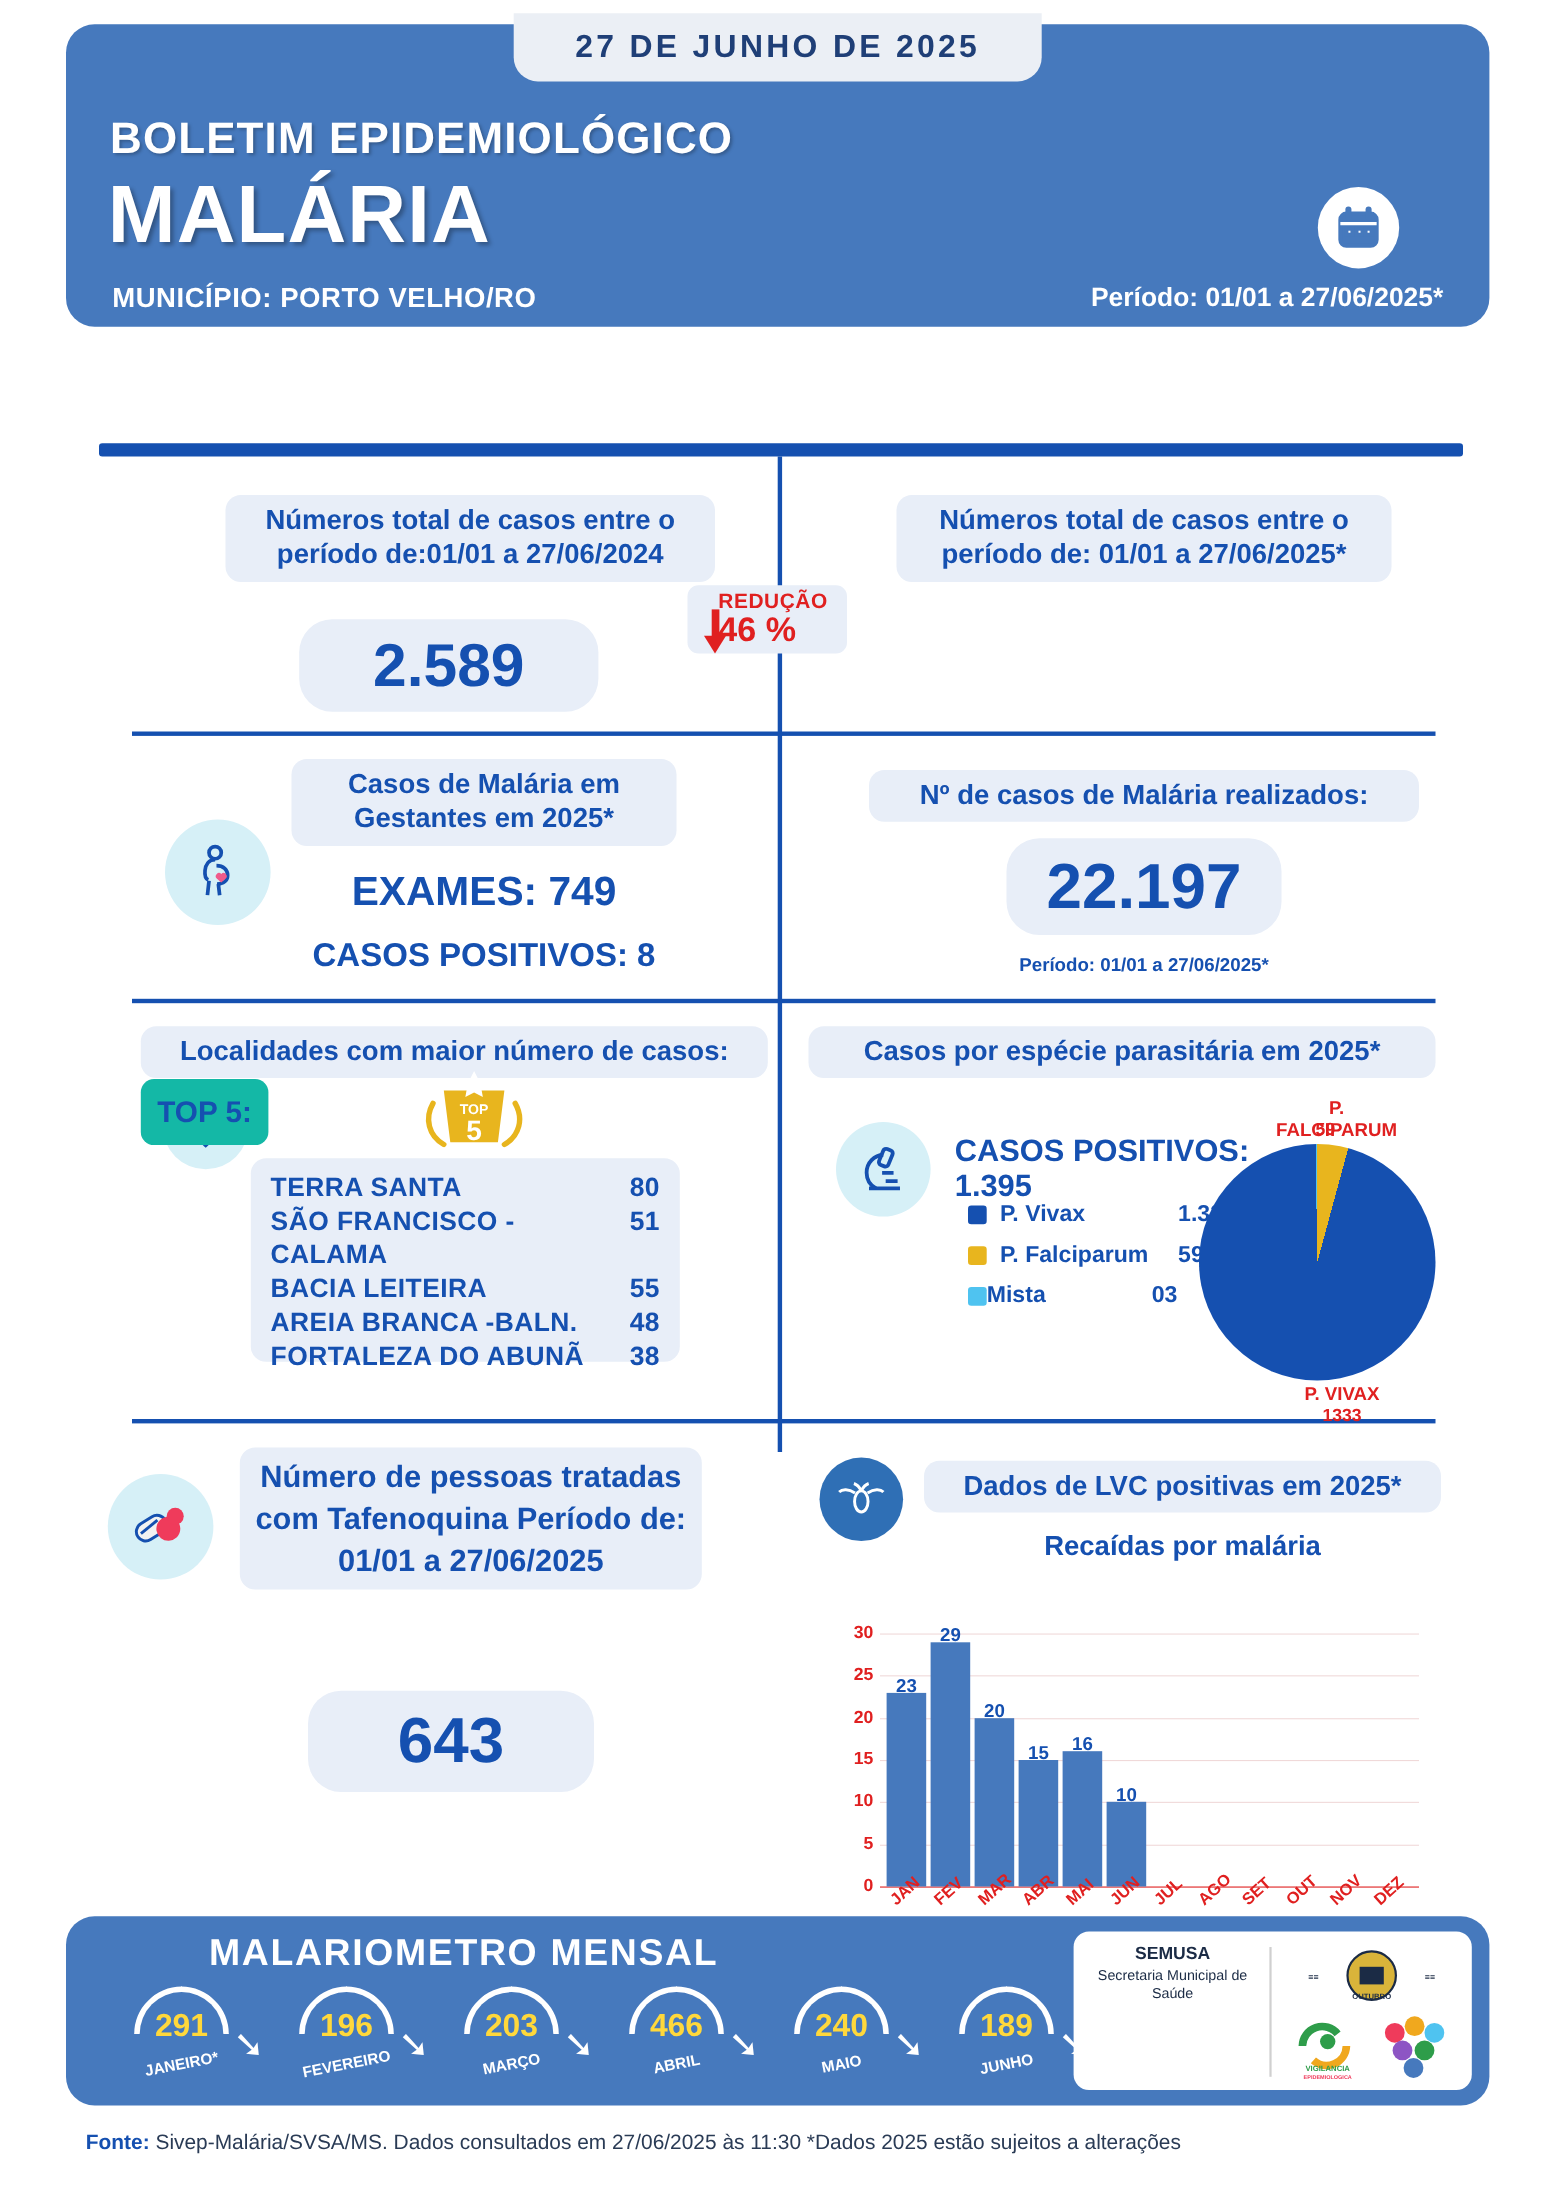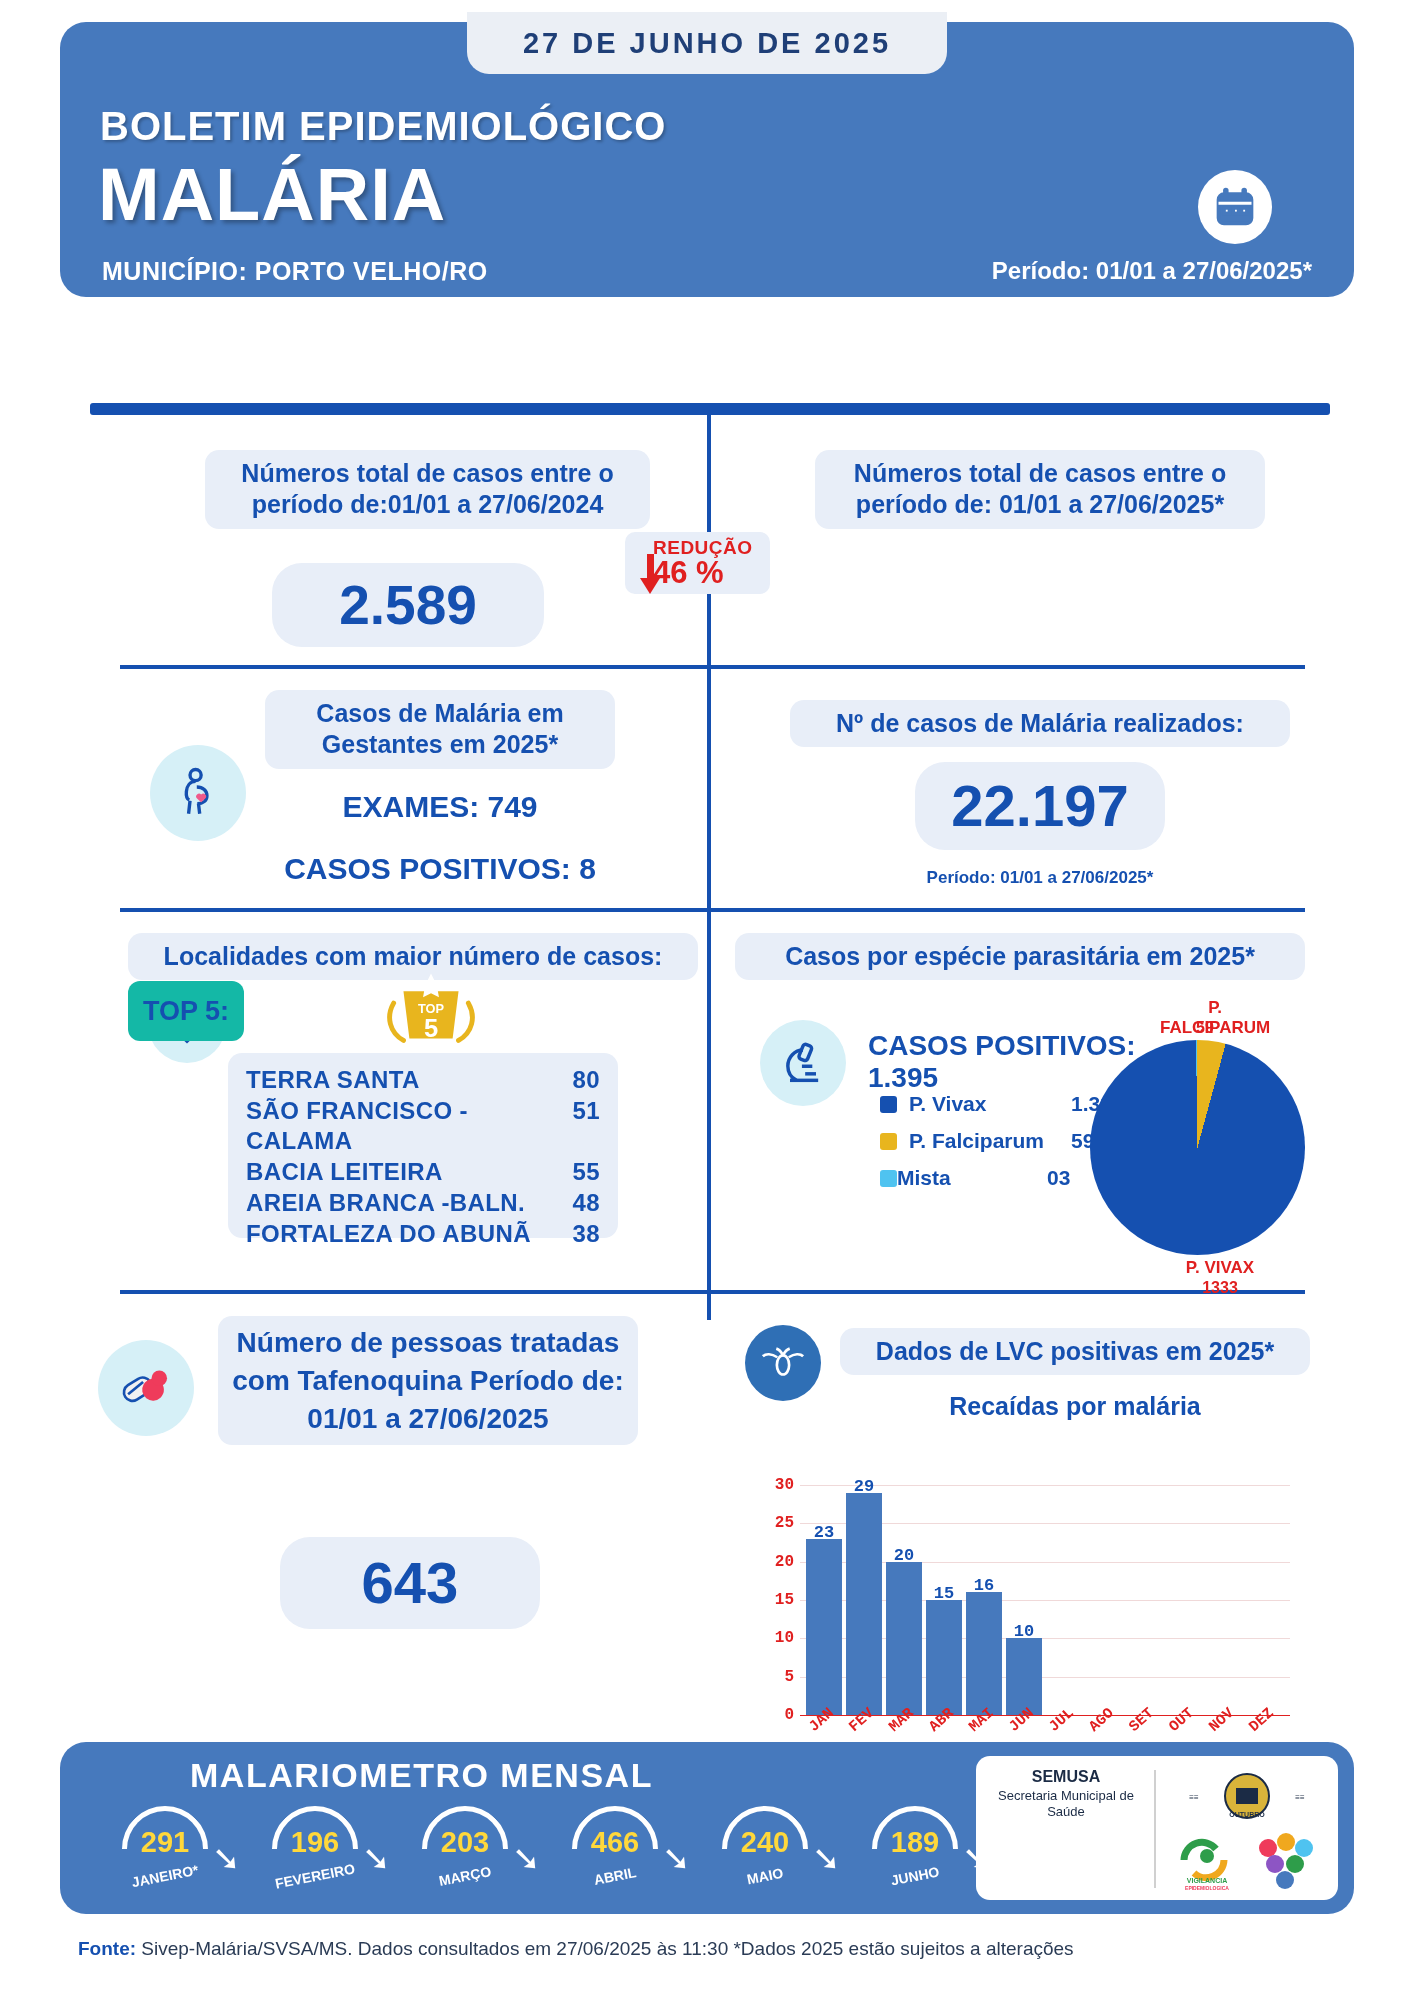--- a/index.html
+++ b/index.html
@@ -100,21 +100,21 @@
 
   
   .pie {
     position:absolute; left:1090px; top:1040px; width:215px; height:215px;
     border-radius:50%;
     background:conic-gradient(#e8b51e 0deg 15.2deg, #1550b0 15.2deg 359.2deg, #4fc3f0 359.2deg 360deg);
   }
   .legend-dot { width:17px; height:17px; border-radius:3px; display:inline-block; }
 
   
-  .chart-area { position:absolute; left:800px; top:1485px; width:490px; height:230px;font-family:Liberation Mono, monospace; }
+  .chart-area { position:absolute; left:800px; top:1485px; width:490px; height:230px; }
   .chart-grid-line { position:absolute; left:0; width:100%; height:1px; background:#f0d9d9; }
   .y-lab { position:absolute; right:100%; margin-right:6px; transform:translateY(-50%);
      color:#e02020; font-size:16px; font-weight:bold; }
   .bar { position:absolute; bottom:0; width:36px; background:#4679bd; }
   .bar-val { position:absolute; width:60px; text-align:center; color:#1550b0; font-size:17px; font-weight:bold;}
   .x-lab { position:absolute; color:#e02020; font-size:15px; font-weight:bold;
      transform:rotate(-42deg); transform-origin:left top; }
 
   
   .malbar { position:absolute; left:60px; top:1742px; width:1294px; height:172px;
@@ -186,21 +186,21 @@
   <div class="circ-icon" style="left:150px; top:745px; width:96px; height:96px;">
     <svg viewBox="0 0 24 24" width="58" height="58" fill="none" stroke="#1550b0" stroke-width="1.4">
       <circle cx="11" cy="4.6" r="2.3"></circle>
       <path d="M11 7.2c-2.4 0-3.6 2-3.8 4.1-.2 2 .3 3.2 1.2 3.6"></path>
       <path d="M11.5 9.5c2.6 0 4.2 1.6 4.2 3.6s-1.6 3.3-4 3.3"></path>
       <path d="M8.7 15.2l-.6 5.4M12.2 16.4l.5 4.2"></path>
       <path d="M13.3 12.6a1.2 1.2 0 1 1 1.7 1.7l-1.7 1.5-1.7-1.5a1.2 1.2 0 1 1 1.7-1.7z" fill="#ef5a8b" stroke="none"></path>
     </svg>
   </div>
   <div class="cell-title" style="left:265px; top:690px; width:350px; font-size:25px;">Casos de Malária em Gestantes em 2025*</div>
-  <div style="position:absolute; left:265px; top:790px; width:350px; text-align:center; color:#1550b0; font-size:30px; font-weight:bold;">EXAMES: 749</div>
+  <div style="position:absolute; left:265px; top:790px; width:350px; text-align:center; color:#1550b0; font-size:37px; font-weight:bold;">EXAMES: 749</div>
   <div style="position:absolute; left:250px; top:852px; width:380px; text-align:center; color:#1550b0; font-size:30px; font-weight:bold;">CASOS POSITIVOS: 8</div>
 
   <div class="cell-title" style="left:790px; top:700px; width:500px; font-size:25px;">Nº de casos de Malária realizados:</div>
   <div class="big-num" style="left:915px; top:762px; width:250px; height:88px; font-size:58px; line-height:88px;">22.197</div>
   <div style="position:absolute; left:790px; top:868px; width:500px; text-align:center; color:#1550b0; font-size:17px; font-weight:bold;">Período: 01/01 a 27/06/2025*</div>
 
   <div class="cell-title" style="left:128px; top:933px; width:570px; font-size:25px;">Localidades com maior número de casos:</div>
   <div class="circ-icon" style="left:148px; top:985px; width:78px; height:78px;">
     <svg viewBox="0 0 24 24" width="46" height="46" fill="none" stroke="#1550b0" stroke-width="1.7">
       <path d="M12 21s7-6.2 7-11a7 7 0 1 0-14 0c0 4.8 7 11 7 11z"></path>

